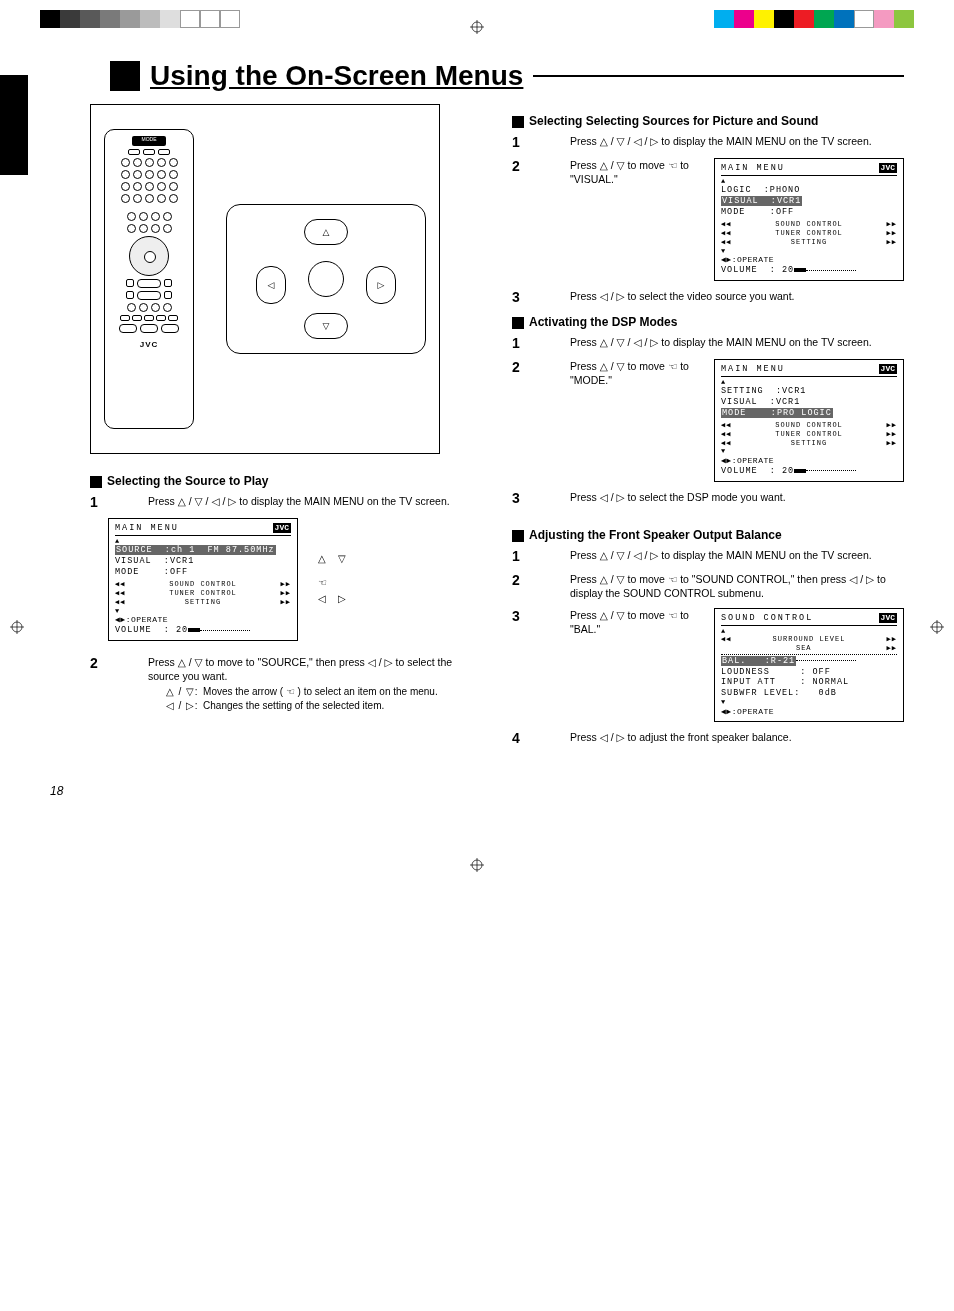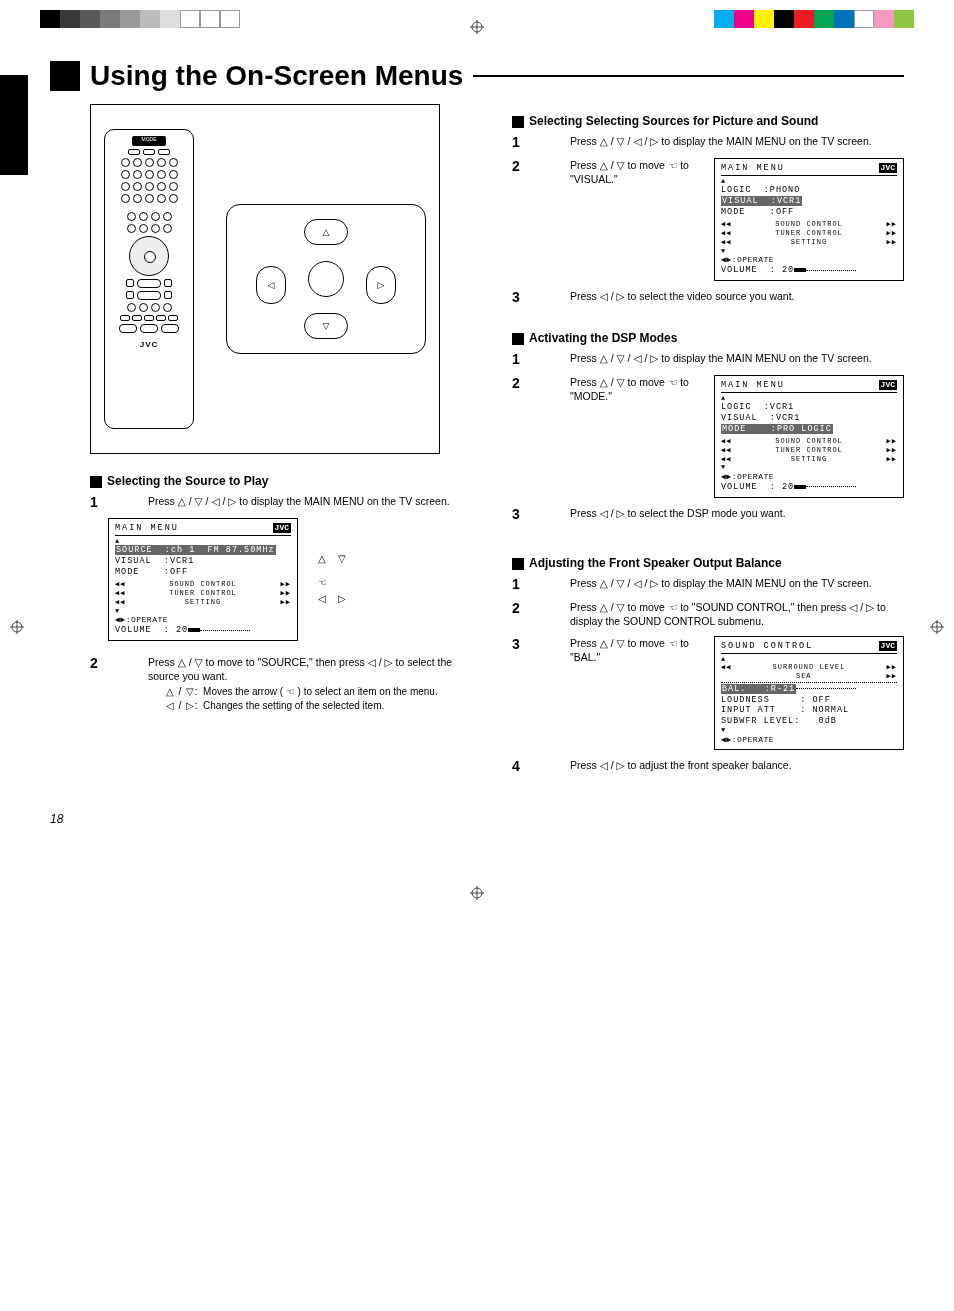--- a/index.html
+++ b/index.html
@@ -13,21 +13,21 @@
     padding: 60px 50px 40px 50px;
     position: relative;
   }
   .colorbar { position: absolute; top: 10px; height: 18px; display: flex; }
   .colorbar.left { left: 40px; }
   .colorbar.right { right: 40px; }
   .colorbar span { width: 20px; height: 18px; display: inline-block; }
   .regmark { position: absolute; width: 14px; height: 14px; }
   .regmark svg { width: 14px; height: 14px; }
   .sidebar-tab { position: absolute; left: 0; top: 75px; width: 28px; height: 100px; background: #000; }
-  .title-row { display: flex; align-items: center; margin-bottom: 12px; }
+  .title-row { display: flex; align-items: center; margin-left: 60px; margin-bottom: 12px; text-decoration: underline; }
   .title-square { width: 30px; height: 30px; background: #000; margin-right: 10px; flex-shrink:0; }
   h1 { font-size: 28px; font-weight: bold; }
   .title-line { flex: 1; border-top: 2px solid #000; margin-left: 10px; }
   .intro { margin-left: 60px; margin-right: 20px; font-style: italic; font-size: 11px; line-height: 1.35; margin-bottom: 8px; }
   .intro ul { list-style: disc; margin-left: 16px; }
   .cols { display: flex; gap: 30px; margin-left: 40px; }
   .col { flex: 1; }
   .section-heading { display: flex; align-items: flex-start; margin: 10px 0 6px 0; font-weight: bold; font-size: 12px; }
   .sh-square { width: 12px; height: 12px; background: #000; margin-right: 5px; margin-top: 2px; flex-shrink:0; }
   .osd-box {
@@ -366,41 +366,41 @@
           <div class="operate-row"><span>◀▶</span><span>:OPERATE</span></div>
           <div class="osd-line"><span>VOLUME  : 20</span><span class="vol-fill"></span><span class="dotted-vol"></span></div>
         </div>
       </div>
     </div>
     <div class="step">
       <div class="step-num">3</div>
       <div class="step-body">Press ◁ / ▷ to select the video source you want.</div>
     </div>
 
-    <div class="section-heading" style="margin-top:26px">
+    <div class="section-heading" style="margin-top:10px">
       <div class="sh-square"></div>
       <div>Activating the DSP Modes</div>
     </div>
     <div class="step">
       <div class="step-num">1</div>
       <div class="step-body">Press △ / ▽ / ◁ / ▷ to display the MAIN MENU on the TV screen.</div>
     </div>
     <div class="step">
       <div class="step-num">2</div>
       <div class="step-body step-row">
         <div class="step-text">
           <div>Press △ / ▽ to move <span class="pointer-icon">☞</span> to "MODE."</div>
         </div>
         <div class="osd-box">
           <div class="osd-title-row">
             <span class="osd-title">MAIN MENU</span>
             <span class="jvc-badge">JVC</span>
           </div>
           <div class="osd-arrows">▲</div>
-          <div class="osd-line">LOGIC  :VCR1</div>
+          <div class="osd-line">SETTING  :VCR1</div>
           <div class="osd-line">VISUAL  :VCR1</div>
           <div class="osd-line"><span class="osd-highlight">MODE    :PRO LOGIC</span></div>
           <div style="height:3px"></div>
           <div class="row-arrows">
               <span>◀◀</span>
               <span>SOUND CONTROL</span>
               <span>▶▶</span>
             </div>
           <div class="row-arrows">
               <span>◀◀</span>
@@ -416,21 +416,21 @@
           <div class="operate-row"><span>◀▶</span><span>:OPERATE</span></div>
           <div class="osd-line"><span>VOLUME  : 20</span><span class="vol-fill"></span><span class="dotted-vol"></span></div>
         </div>
       </div>
     </div>
     <div class="step">
       <div class="step-num">3</div>
       <div class="step-body">Press ◁ / ▷ to select the DSP mode you want.</div>
     </div>
 
-    <div class="section-heading" style="margin-top:34px">
+    <div class="section-heading" style="margin-top:22px">
       <div class="sh-square"></div>
       <div>Adjusting the Front Speaker Output Balance</div>
     </div>
     <div class="step">
       <div class="step-num">1</div>
       <div class="step-body">Press △ / ▽ / ◁ / ▷ to display the MAIN MENU on the TV screen.</div>
     </div>
     <div class="step">
       <div class="step-num">2</div>
       <div class="step-body">Press △ / ▽ to move <span class="pointer-icon">☞</span> to "SOUND CONTROL," then press ◁ / ▷ to display the SOUND CONTROL submenu.</div>

